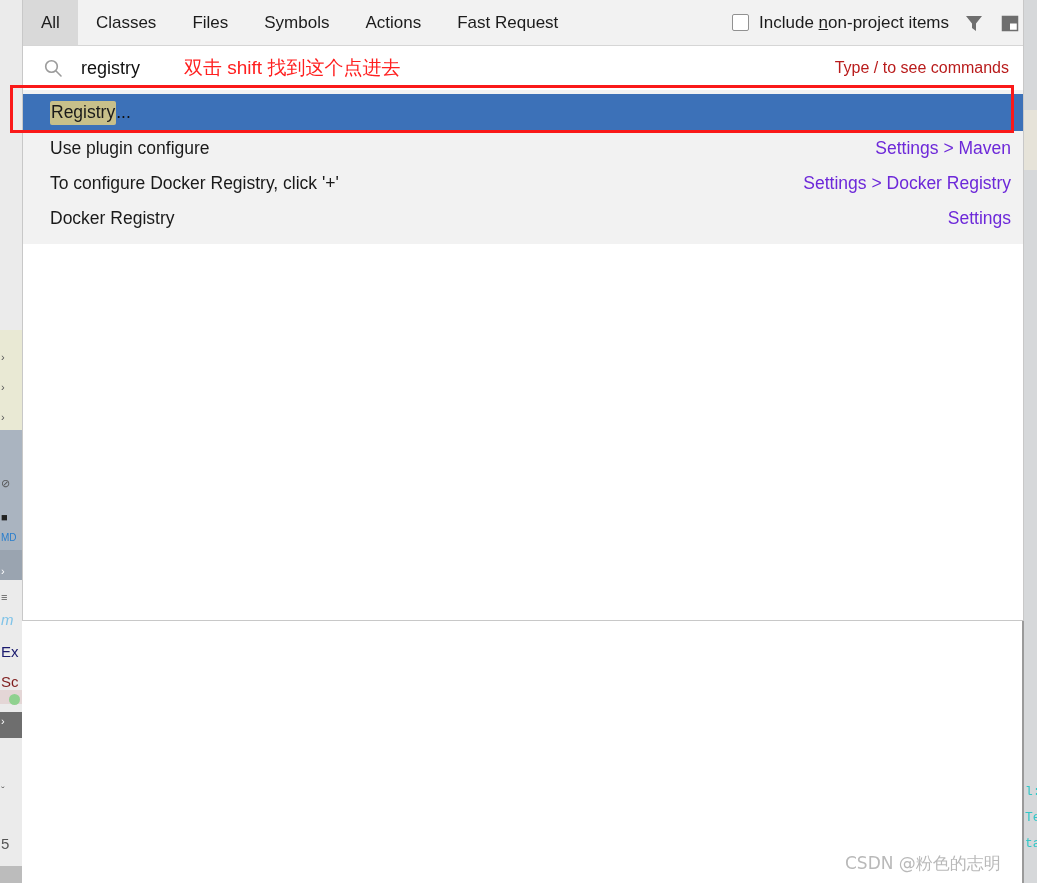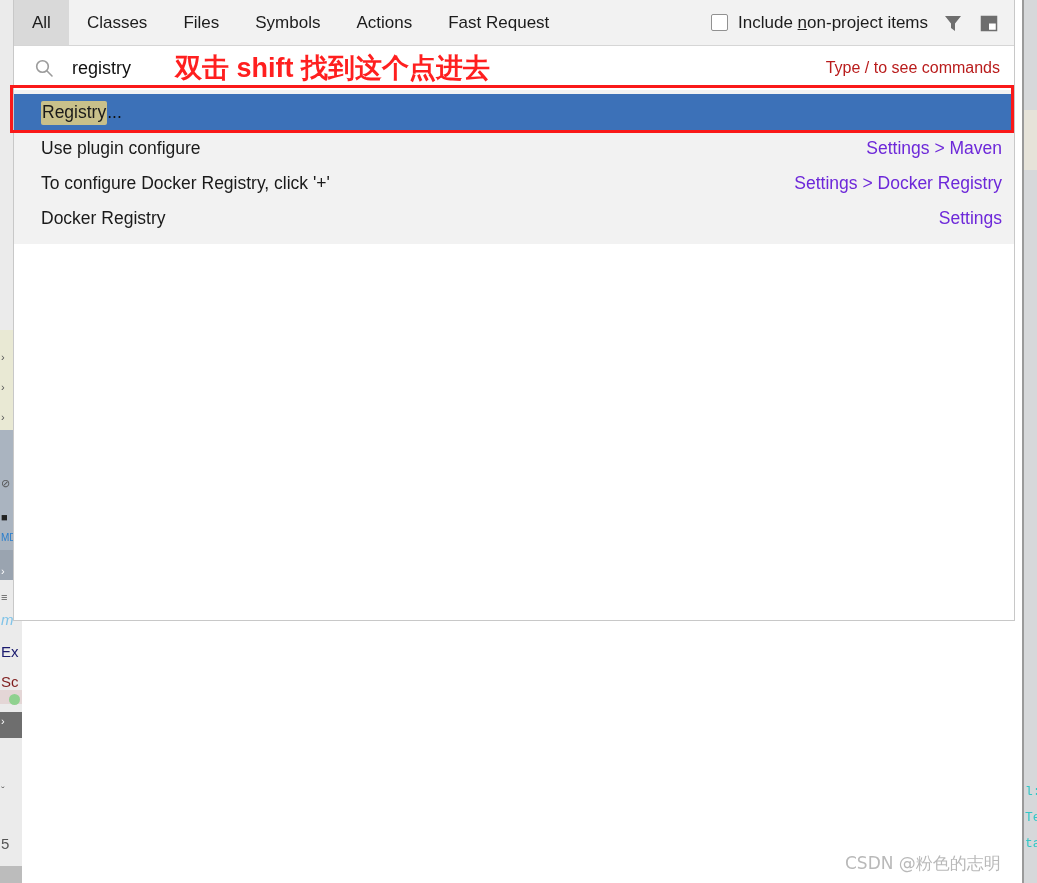--- a/index.html
+++ b/index.html
@@ -71,21 +71,21 @@
   #editor-scroll-marker {
     position: absolute;
     left: 0; top: 110px;
     width: 15px; height: 60px;
     background: #e6e3d9;
   }
 
   
   #search-everywhere-popup {
     position: absolute;
-    left: 14px; top: 0;
+    left: 23px; top: 0;
     width: 1000px;
     height: 620px;
     background: #ffffff;
     box-shadow: 0 0 0 1px #c8c8c8;
     overflow: hidden;
   }
 
   
   #tab-bar {
     position: relative;
@@ -104,21 +104,21 @@
     cursor: default;
     white-space: nowrap;
   }
   .tab.selected {
     background: #d9d9d9;
   }
   #tab-bar-right {
     margin-left: auto;
     display: flex;
     align-items: center;
-    padding-right: 14px;
+    padding-right: 2px;
     gap: 14px;
   }
   #include-nonproject-wrap {
     display: flex;
     align-items: center;
     gap: 10px;
   }
   #include-nonproject-checkbox {
     width: 17px; height: 17px;
     border: 1px solid #919191;
@@ -144,22 +144,22 @@
   }
   #search-icon { width: 20px; height: 20px; flex: 0 0 auto; }
   #search-input-value {
     margin-left: 18px;
     font-size: 18px;
     color: #111111;
     white-space: nowrap;
   }
   #annotation-text {
     margin-left: 44px;
-    font-size: 27px;
-    font-weight: bold;
+    font-size: 19px;
+    font-weight: normal;
     color: #ff1f1f;
     white-space: nowrap;
   }
   #commands-hint {
     margin-left: auto;
     font-size: 16px;
     color: #b91c1c;
     white-space: nowrap;
   }
 

